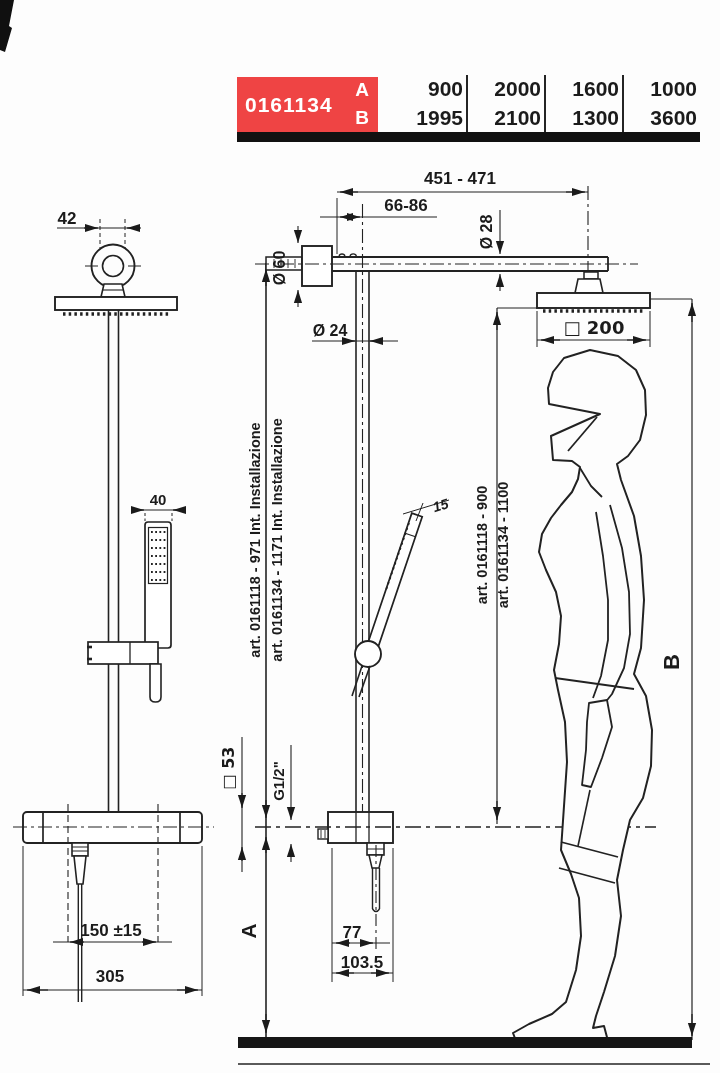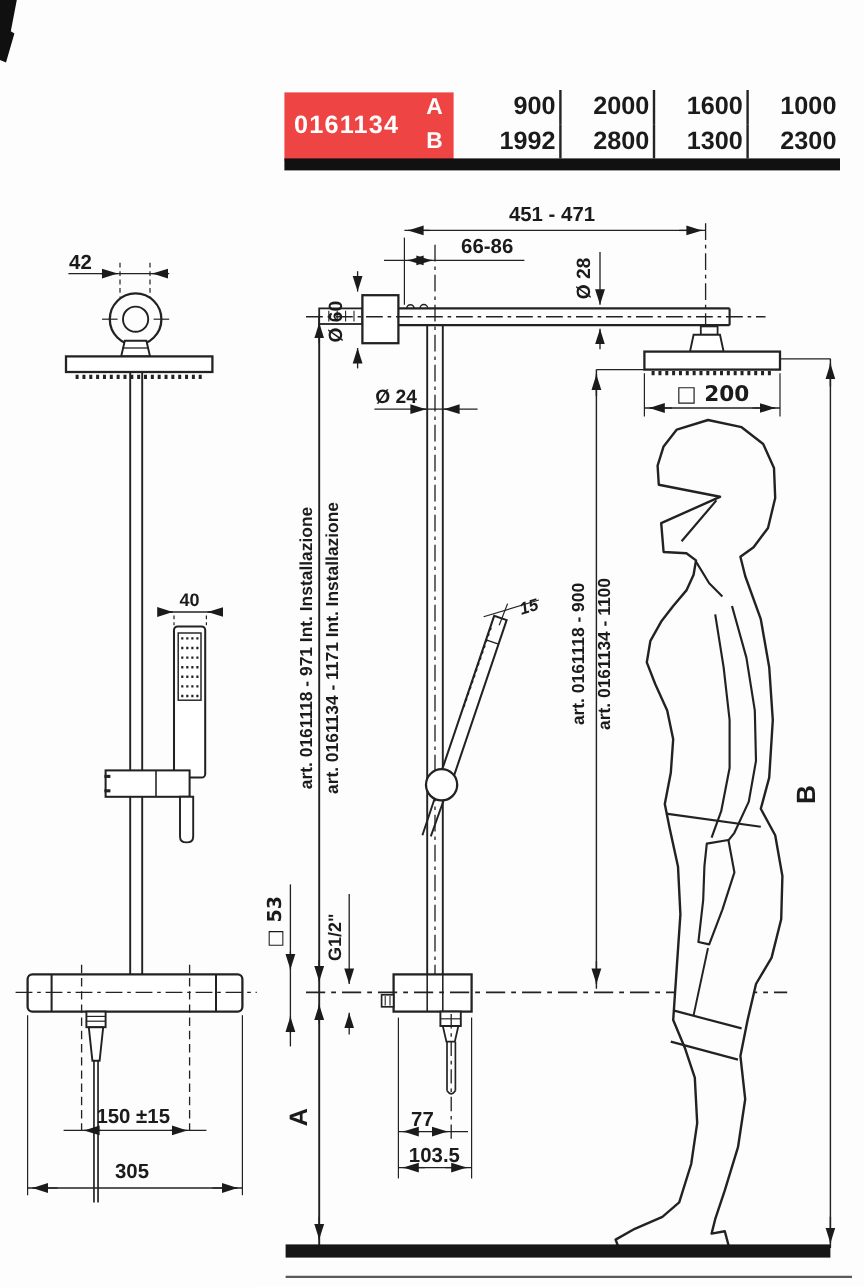--- a/index.html
+++ b/index.html
@@ -279,21 +279,21 @@
   <div id="tbl-black">
     <div id="tbl-article">0161134</div>
     <div class="tbl-ab" id="ab-a">A</div>
     <div class="tbl-ab" id="ab-b">B</div>
   </div>
   <div id="tbl-values">
     <div class="tbl-cell first">900</div>
     <div class="tbl-cell">2000</div>
     <div class="tbl-cell">1600</div>
     <div class="tbl-cell">1000</div>
-    <div class="tbl-cell first">1992</div>
-    <div class="tbl-cell">2800</div>
+    <div class="tbl-cell first">1995</div>
+    <div class="tbl-cell">2100</div>
     <div class="tbl-cell">1300</div>
-    <div class="tbl-cell">2300</div>
+    <div class="tbl-cell">3600</div>
   </div>
   <div id="tbl-strip"></div>
 </div>
 
 </div>
 
 </body></html>

